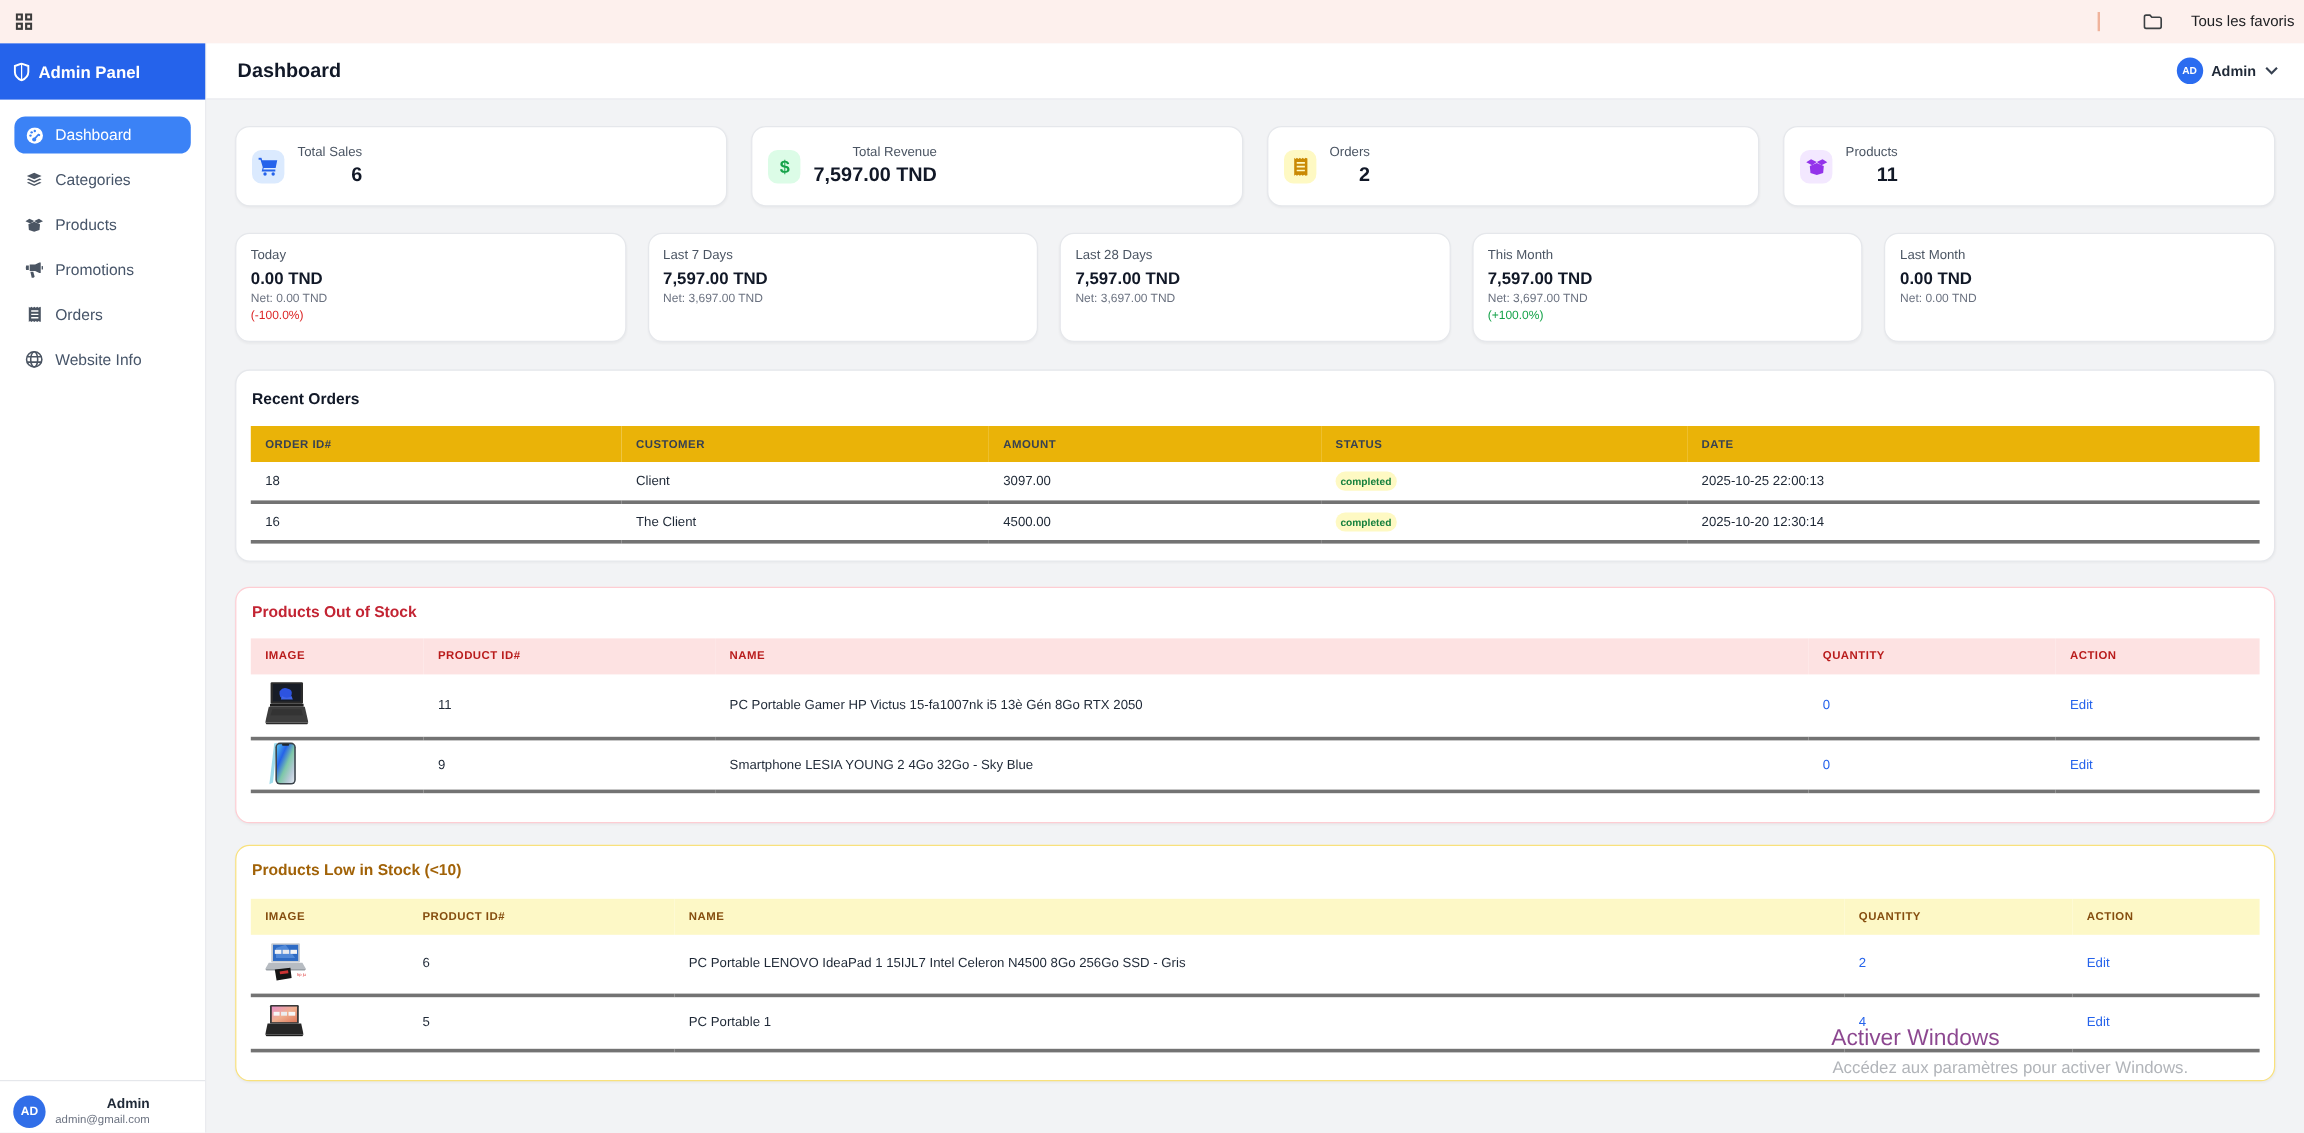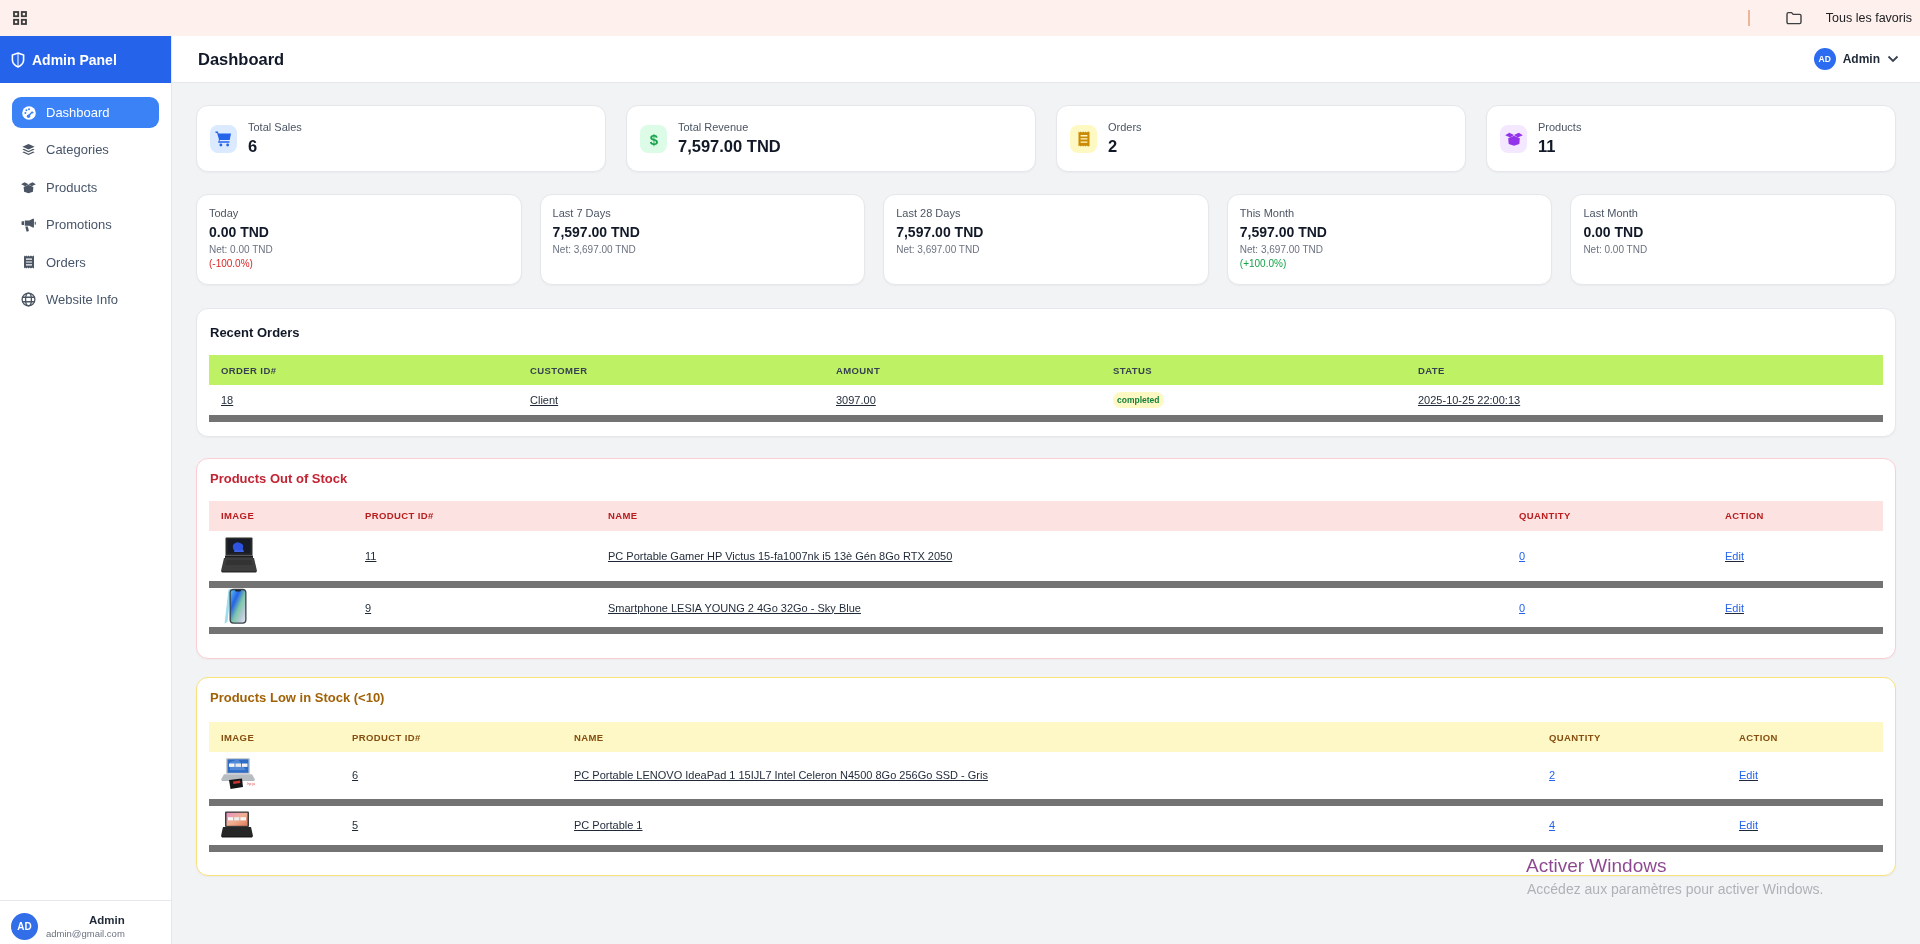--- a/index.html
+++ b/index.html
@@ -21,37 +21,37 @@
 .sb-av { width:27px; height:27px; border-radius:50%; background:#316ee8; color:#fff; font-size:10px; font-weight:bold; display:flex; align-items:center; justify-content:center; flex:none; }
 .sb-name { font-size:11.5px; font-weight:bold; color:#1f2937; }
 .sb-mail { font-size:9.5px; color:#6b7280; margin-top:2px; }
 .main { flex:1; display:flex; flex-direction:column; }
 .m-head { height:47px; background:#fff; border-bottom:1px solid #e5e7eb; display:flex; align-items:center; justify-content:space-between; padding:0 21px 0 26px; }
 .m-title { font-size:16.5px; font-weight:bold; color:#111827; }
 .m-user { display:flex; align-items:center; gap:7px; }
 .m-av { width:22px; height:22px; border-radius:50%; background:#2b6cf0; color:#fff; font-size:8.5px; font-weight:bold; display:flex; align-items:center; justify-content:center; }
 .m-name { font-size:12px; font-weight:bold; color:#1f2937; }
 .content { flex:1; padding:22px 24px; overflow:hidden; }
-.cards4 { display:grid; grid-template-columns:repeat(4,1fr); gap:20px; }
+.cards4 { display:grid; grid-template-columns:repeat(4,1fr); gap:20px;text-align:right; }
 .scard { background:#fff; border:1px solid #e5e7eb; border-radius:12px; height:67px; display:flex; align-items:center; padding-left:13px; gap:11px; box-shadow:0 1px 2px rgba(0,0,0,.04); }
 .sicon { width:27px; height:28px; border-radius:8px; display:flex; align-items:center; justify-content:center; flex:none; }
 .sc-t { font-size:11px; color:#4b5563; }
 .sc-v { font-size:16.5px; font-weight:bold; color:#111827; margin-top:4px; }
 .cards6 { display:grid; grid-template-columns:repeat(5,1fr); gap:18px; margin-top:22px; }
 .pcard { background:#fff; border:1px solid #e5e7eb; border-radius:12px; height:91px; padding:12px 12px; box-shadow:0 1px 2px rgba(0,0,0,.04); }
 .pc-t { font-size:11px; color:#4b5563; }
 .pc-v { font-size:14px; font-weight:bold; color:#111827; margin-top:5px; }
 .pc-n { font-size:10px; color:#6b7280; margin-top:4px; }
 .pc-p { font-size:10px; margin-top:3px; }
 .red { color:#dc2626; } .green { color:#16a34a; }
 .panel { background:#fff; border:1px solid #e5e7eb; border-radius:12px; padding:16px 12px 14px 12px; margin-top:22px; box-shadow:0 1px 2px rgba(0,0,0,.04); }
 .panel h3 { font-size:13px; font-weight:bold; color:#111827; padding-left:1px; }
 table { border-collapse:collapse; width:100%; margin-top:15px; table-layout:fixed; }
-th { text-align:left; font-size:9.5px; font-weight:bold; color:#374151; text-transform:uppercase; letter-spacing:.4px; padding:0 12px; height:30px; background:#bef264; }
-td { font-size:11px; color:#1f2937; padding:0 12px; border-bottom:7px solid #737373; height:33px;text-decoration:underline; }
+th { text-align:left; font-size:9.5px; font-weight:bold; color:#374151; text-transform:uppercase; letter-spacing:.4px; padding:0 12px; height:30px; background:#eab308; }
+td { font-size:11px; color:#1f2937; padding:0 12px; border-bottom:3px solid #737373; height:33px; }
 .panel.redp { border-color:#fecdd3; margin-top:21px; padding-top:12px; padding-bottom:24px; }
 .panel.redp h3 { color:#c32433; }
 .panel.redp th { background:#fde2e2; color:#b91c1c; }
 .panel.yelp { border-color:#f9e17c; margin-top:18px; padding-top:12px; padding-bottom:23px; }
 .panel.yelp table { margin-top:17px; }
 .panel.yelp h3 { color:#a16207; }
 .panel.yelp th { background:#fdf8c6; color:#854d0e; }
 .blue { color:#2563eb; }
 a.edit { color:#2563eb; text-decoration:none; }
 .badge { display:inline-block; background:#fef9c3; color:#15803d; font-size:8.5px; font-weight:bold; padding:3px 4px; border-radius:8px; }
@@ -252,20 +252,27 @@
                 <th>Status</th>
                 <th>Date</th>
               </tr>
           <tr>
                 <td>18</td>
                 <td>Client</td>
                 <td>3097.00</td>
                 <td><span class="badge">completed</span></td>
                 <td>2025-10-25 22:00:13</td>
               </tr>
+          <tr>
+                <td>16</td>
+                <td>The Client</td>
+                <td>4500.00</td>
+                <td><span class="badge">completed</span></td>
+                <td>2025-10-20 12:30:14</td>
+              </tr>
         </tbody>
           </table>
       </div>
       <div class="panel redp">
         <h3>Products Out of Stock</h3>
         <table>
           <colgroup>
               <col style="width:144px">
               <col style="width:243px">
               <col style="width:911px">

